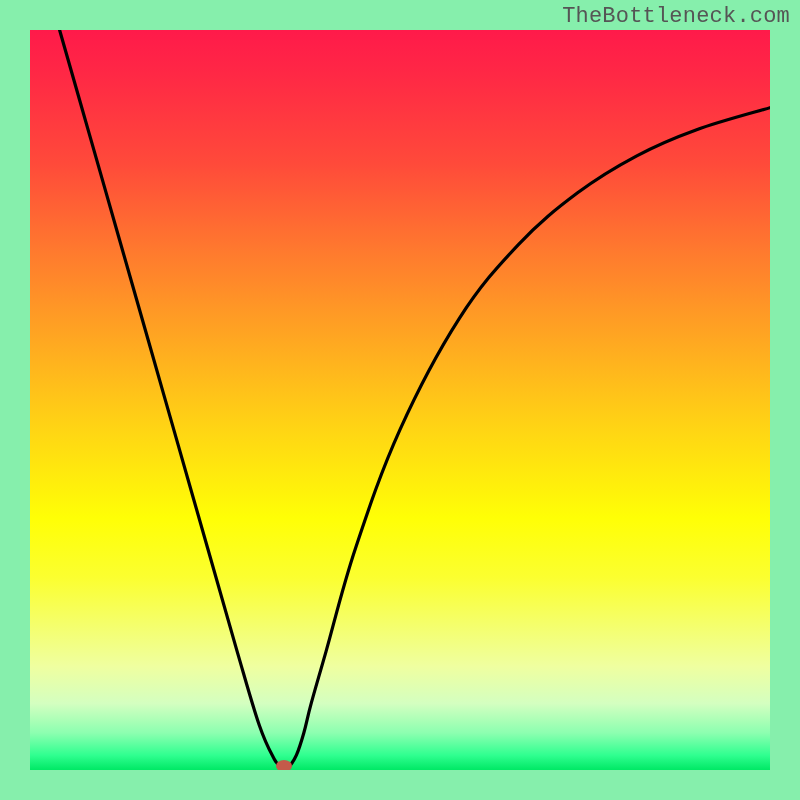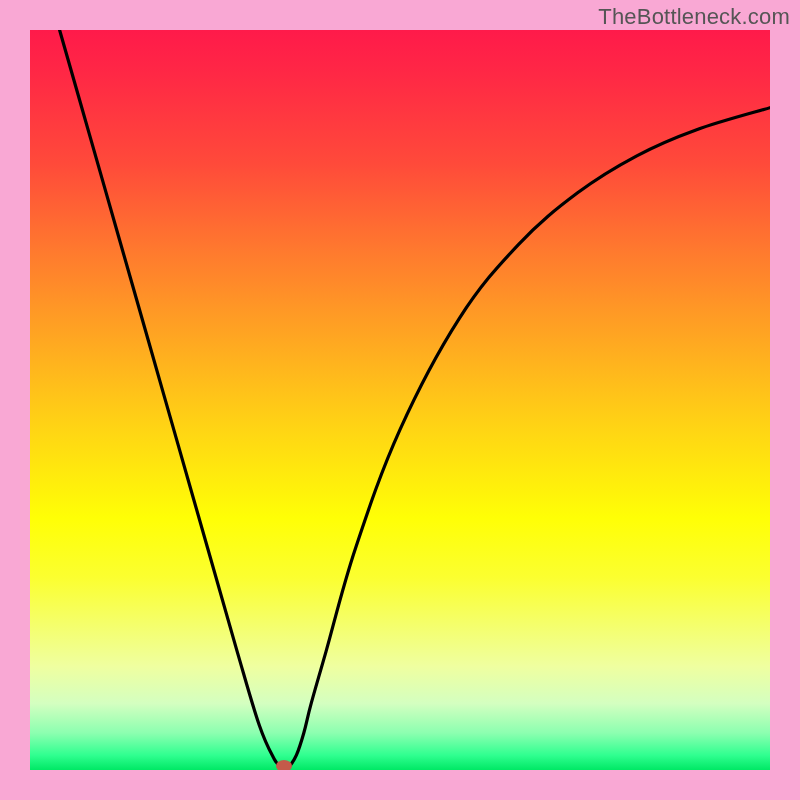--- a/index.html
+++ b/index.html
@@ -7,21 +7,22 @@
     padding: 0;
     width: 800px;
     height: 800px;
     background: #000;
     position: relative;
     font-family: Arial, Helvetica, sans-serif;
   }
   .frame {
     position: absolute;
     inset: 0;
-    background: #f9a8d4;
+    background: #86efac;
+    font-family: Liberation Mono, monospace;
   }
   .plot-area {
     position: absolute;
     left: 30px;
     top: 30px;
     width: 740px;
     height: 740px;
     overflow: hidden;
   }
   .gradient {

